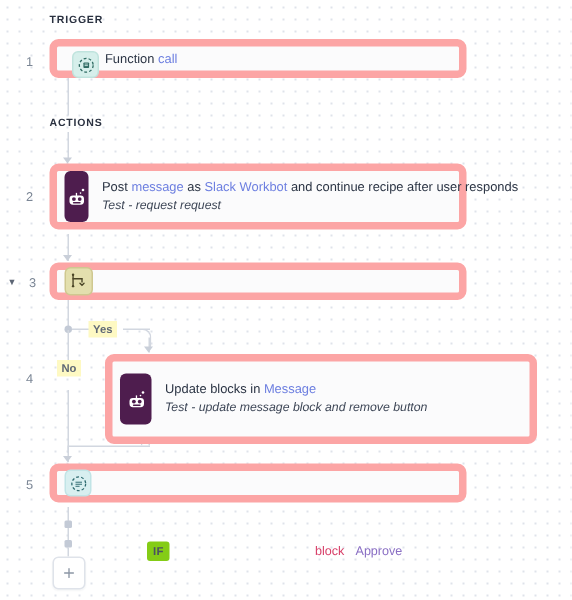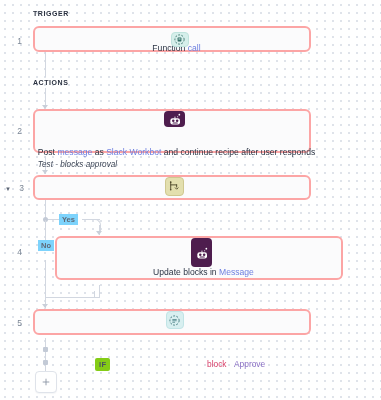--- a/index.html
+++ b/index.html
@@ -75,34 +75,33 @@
   .sqdot{
     position:absolute;
     width:5px;height:5px;border-radius:1px;
     background:#c3cad6;
   }
   .branch-tag{
     position:absolute;
     font-size:7.5px;
     font-weight:bold;
     color:#5f6876;
-    background:#7dd3fc;
+    background:#fef9c3;
     padding:1px 3px;
   }
 
   
   .card{
     position:absolute;
     background:#fbfbfc;
-    border:2px solid #fca5a5;
+    border:5px solid #fca5a5;
     border-radius:6px;
     box-sizing:border-box;
     display:flex;
     align-items:center;
-    flex-direction:column;
   }
   .card-body{
     display:flex;flex-direction:column;
     justify-content:center;
     padding-left:9px;
   }
   .title-line{
     font-size:8.6px;
     color:#2b3444;
     line-height:1.25;
@@ -241,35 +240,35 @@
         <rect x="10" y="10" width="4" height="1" fill="#d6efeb" stroke="none"></rect>
         <rect x="10" y="12" width="4" height="1" fill="#d6efeb" stroke="none"></rect>
       </svg>
     </div>
     <div class="card-body">
       <div class="title-line"><span>Function </span><span class="lk">call</span></div>
     </div>
   </div>
 
   <div class="step-num" style="left:8px;top:126px;">2</div>
-  <div class="card" style="left:33px;top:109px;width:278px;height:44px;gap:20px;">
+  <div class="card" style="left:33px;top:109px;width:278px;height:44px;">
     <div class="ic ic-bot" style="position:relative;margin-left:5px;width:21px;height:34px;border-radius:4px;">
       <svg width="16" height="16" viewBox="0 0 24 24">
         <circle cx="18.5" cy="5.5" r="1.3" fill="#ffffff"></circle>
         <circle cx="16" cy="8.6" r="0.8" fill="#ffffff"></circle>
         <rect x="11.3" y="8.4" width="1.3" height="3.2" fill="#ffffff"></rect>
         <rect x="5" y="11" width="14.5" height="9.2" rx="3.4" fill="#ffffff"></rect>
         <circle cx="9.4" cy="14.6" r="1.9" fill="#4e1d4e"></circle>
         <circle cx="15.2" cy="14.6" r="1.9" fill="#4e1d4e"></circle>
         <rect x="8.4" y="17.4" width="7.8" height="1.5" rx="0.7" fill="#4e1d4e"></rect>
       </svg>
     </div>
     <div class="card-body">
       <div class="title-line"><span>Post </span><span class="lk">message</span><span> as </span><span class="lk">Slack Workbot</span><span> and continue recipe after user responds</span></div>
-      <div class="subtitle">Test - blocks approval</div>
+      <div class="subtitle">Test - request request</div>
     </div>
   </div>
 
   <div class="chev" style="left:5px;top:186px;">▼</div>
   <div class="step-num" style="left:10px;top:183px;">3</div>
   <div class="card" style="left:33px;top:175px;width:278px;height:25px;">
     <div class="ic ic-branch" style="position:relative;margin-left:5px;width:19px;height:19px;">
       <svg width="13" height="13" viewBox="0 0 24 24" fill="none" stroke="#4a4526" stroke-width="1.7" stroke-linecap="round">
         <path d="M5 4 L5 17"></path>
         <path d="M5 9 L16 9"></path>
@@ -278,34 +277,35 @@
         <circle cx="5" cy="4" r="1.5" fill="#4a4526" stroke="none"></circle>
         <circle cx="5" cy="18" r="1.5" fill="#4a4526" stroke="none"></circle>
       </svg>
     </div>
     <div class="if-badge" style="left:60px;top:180.5px;">IF</div>
     <div class="op" style="left:172px;top:182px;">block</div>
     <div class="opval" style="left:199px;top:182px;">Approve</div>
   </div>
 
   <div class="step-num" style="left:8px;top:247px;">4</div>
-  <div class="card" style="left:55px;top:236px;width:288px;height:44px;">
+  <div class="card" style="left:70px;top:236px;width:288px;height:60px;">
     <div class="ic ic-bot" style="position:relative;margin-left:5px;width:21px;height:34px;border-radius:4px;">
       <svg width="16" height="16" viewBox="0 0 24 24">
         <circle cx="18.5" cy="5.5" r="1.3" fill="#ffffff"></circle>
         <circle cx="16" cy="8.6" r="0.8" fill="#ffffff"></circle>
         <rect x="11.3" y="8.4" width="1.3" height="3.2" fill="#ffffff"></rect>
         <rect x="5" y="11" width="14.5" height="9.2" rx="3.4" fill="#ffffff"></rect>
         <circle cx="9.4" cy="14.6" r="1.9" fill="#4e1d4e"></circle>
         <circle cx="15.2" cy="14.6" r="1.9" fill="#4e1d4e"></circle>
         <rect x="8.4" y="17.4" width="7.8" height="1.5" rx="0.7" fill="#4e1d4e"></rect>
       </svg>
     </div>
     <div class="card-body">
       <div class="title-line"><span>Update blocks in </span><span class="lk">Message</span></div>
+      <div class="subtitle">Test - update message block and remove button</div>
     </div>
   </div>
 
   <div class="step-num" style="left:8px;top:318px;">5</div>
   <div class="card" style="left:33px;top:309px;width:278px;height:26px;">
     <div class="ic ic-ret" style="position:relative;margin-left:5px;width:18px;height:18px;">
       <svg width="13" height="13" viewBox="0 0 24 24" fill="none" stroke="#2f6b70" stroke-width="1.6">
         <circle cx="12" cy="12" r="8.5" stroke-dasharray="3.5 2.6"></circle>
         <rect x="8" y="9.5" width="8" height="1.2" fill="#2f6b70" stroke="none"></rect>
         <rect x="8" y="12" width="8" height="1.2" fill="#2f6b70" stroke="none"></rect>

